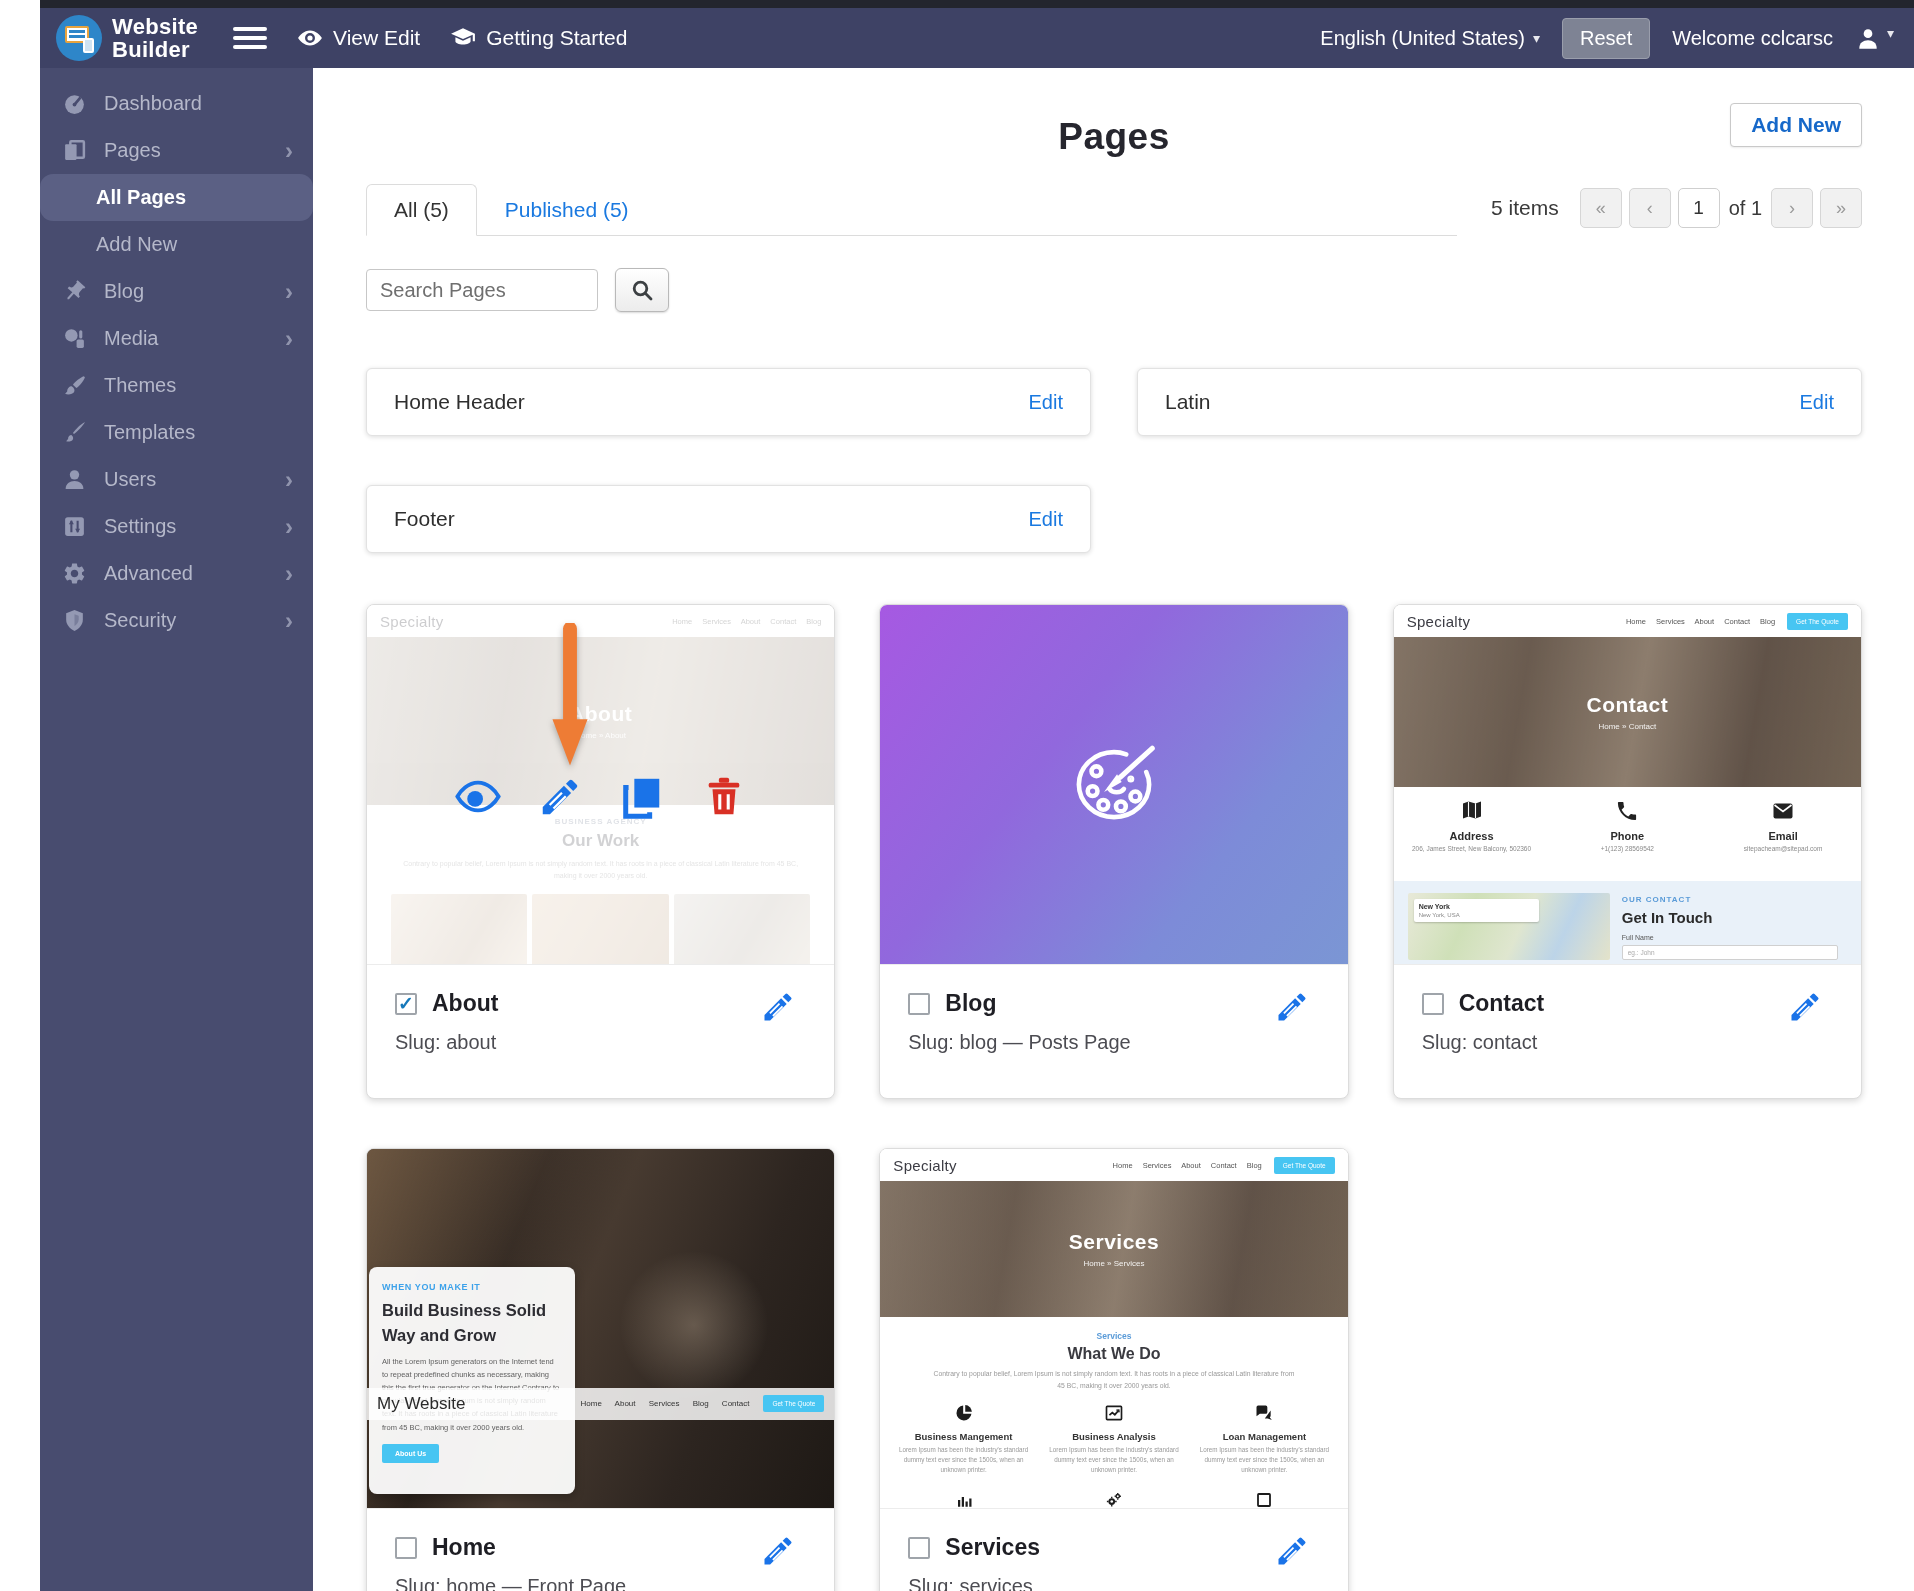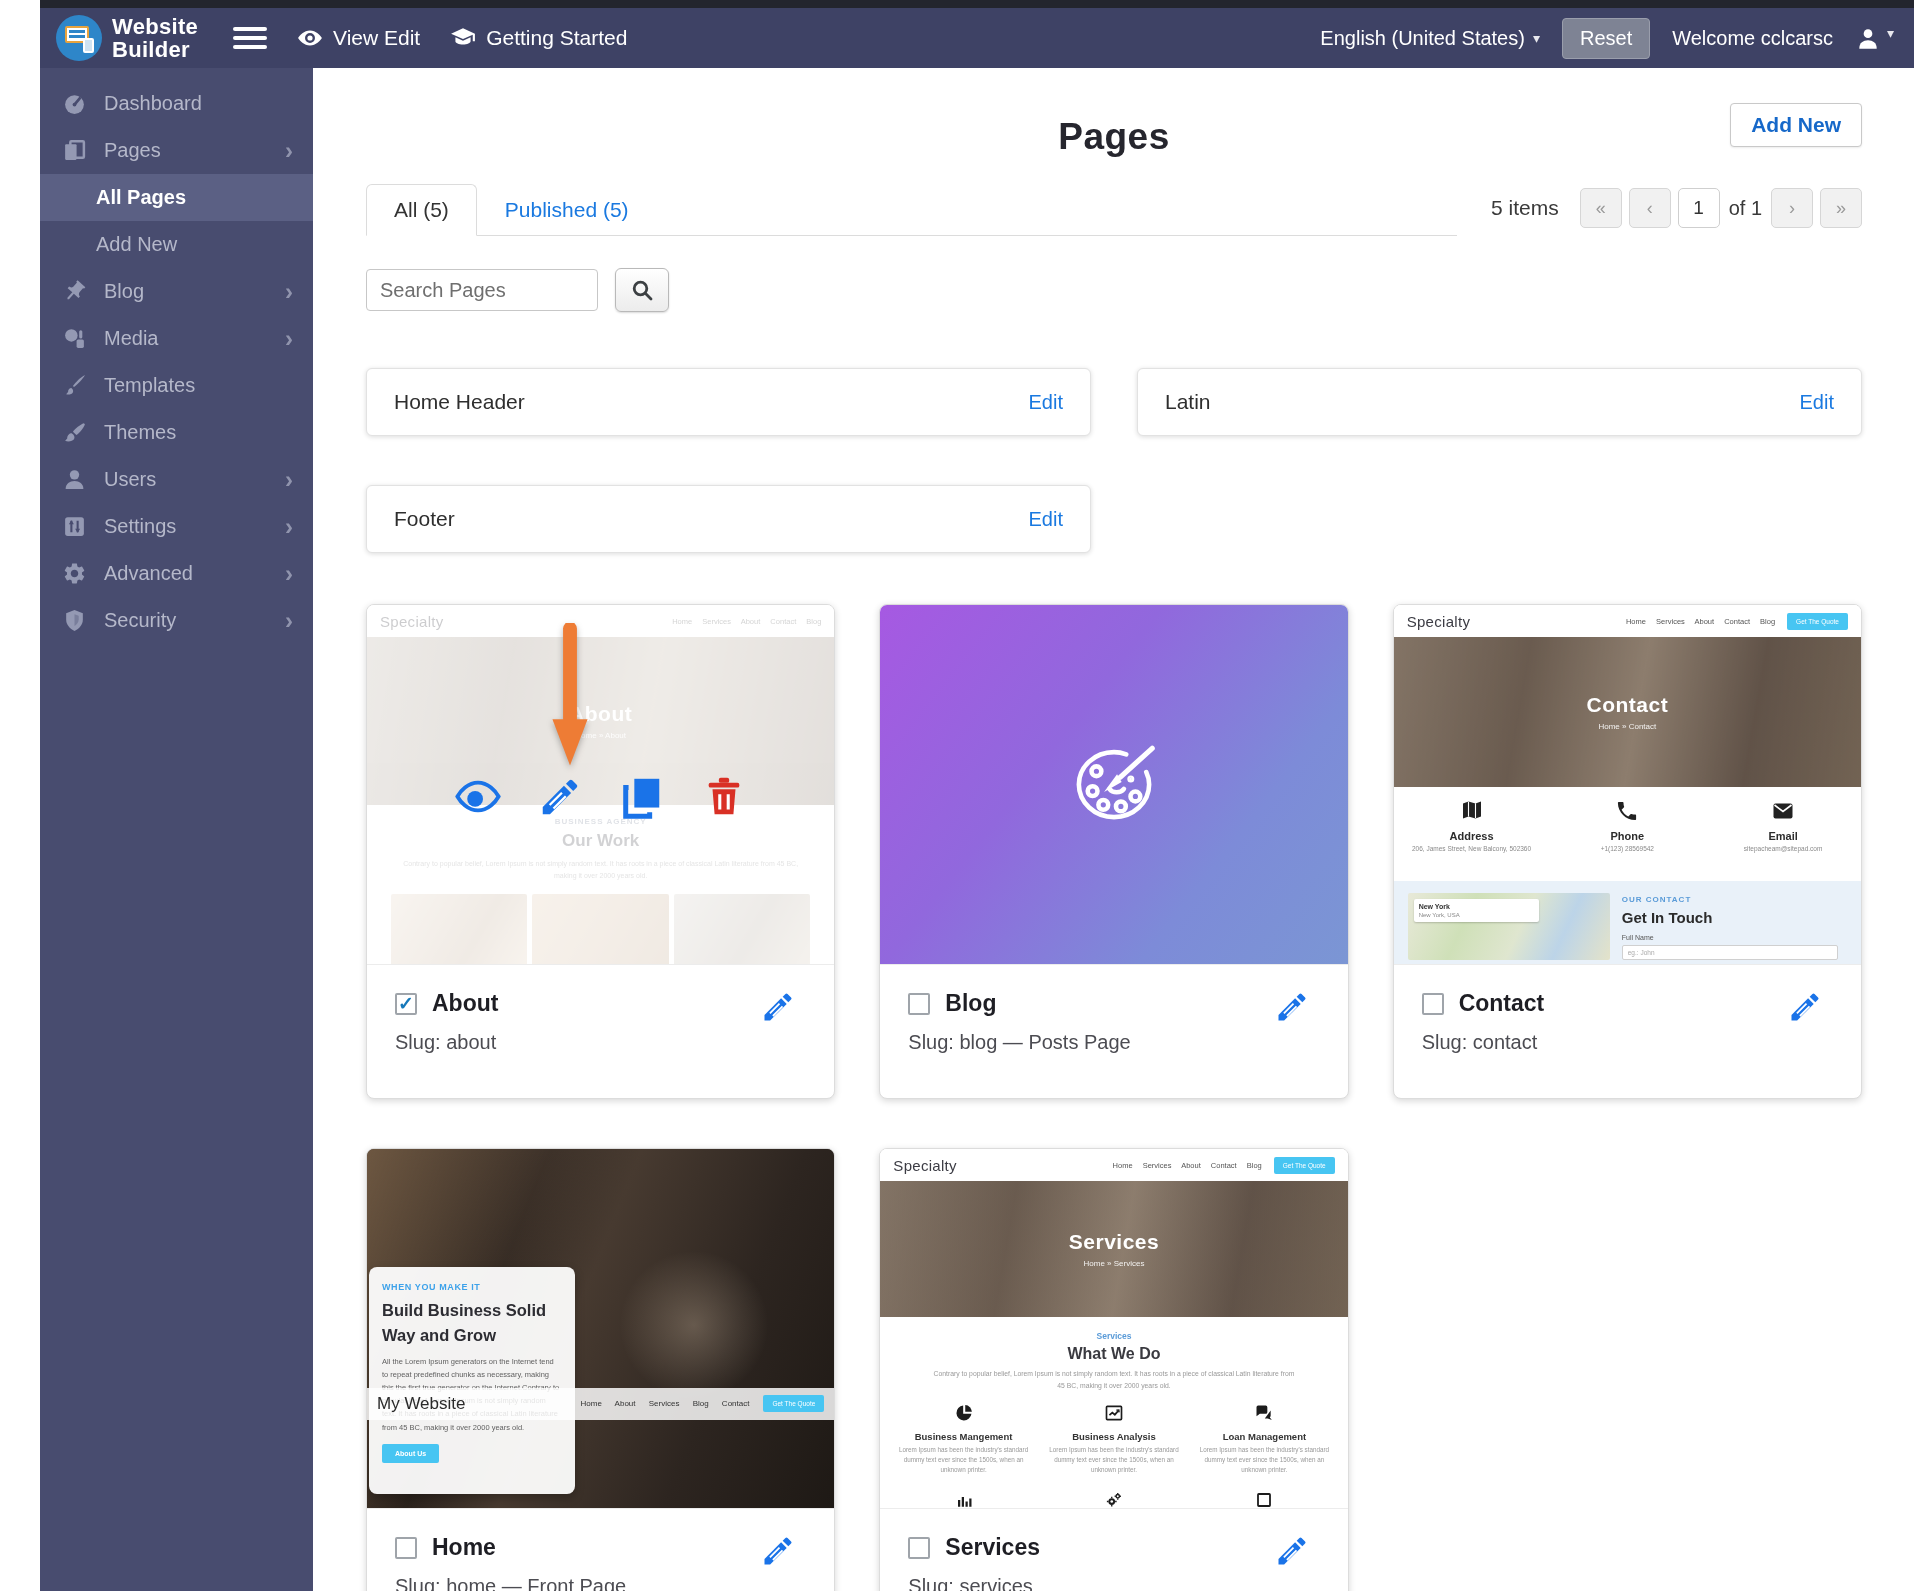--- a/index.html
+++ b/index.html
@@ -28,21 +28,21 @@
   .user-wrap { display:flex; align-items:flex-start; gap:6px; cursor:pointer; }
   .user-wrap svg { width:26px; height:26px; }
 
   
   .body-row { display:flex; flex:1; min-height:0; }
   .sidebar { width:273px; background:#484c6f; flex-shrink:0; padding-top:12px; }
   .sb-item { display:flex; align-items:center; height:47px; padding:0 20px 0 22px; color:#b5b8ca; font-size:20px; cursor:pointer; }
   .sb-item .ic { width:25px; height:25px; margin-right:17px; flex-shrink:0; }
   .sb-item .ic svg { width:100%; height:100%; }
   .sb-item .chev { margin-left:auto; color:#9094ad; font-size:24px; line-height:1; font-weight:bold; }
-  .sb-sub { padding-left:56px; }
+  .sb-sub { padding-left:56px;border-radius:13px; }
   .sb-sub.active { background:#5b6084; color:#fff; font-weight:bold; }
 
   .main { flex:1; background:#fff; padding:34px 52px 0 53px; position:relative; overflow:hidden; }
   .page-title { text-align:center; font-size:37px; font-weight:600; color:#26262e; margin:14px 0 0 0; letter-spacing:.5px; }
   .addnew-btn { position:absolute; top:35px; right:52px; background:#fff; border:1px solid #c9c9c9; border-radius:4px; color:#1668c9; font-size:21px; font-weight:bold; padding:9px 20px; cursor:pointer; font-family:inherit; box-shadow:0 1px 2px rgba(0,0,0,.08); }
 
   
   .tabs-row { display:flex; align-items:flex-end; margin-top:26px; }
   .tabs { flex:1; display:flex; align-items:flex-end; border-bottom:1px solid #dcdcdc; }
   .tab-active { border:1px solid #dcdcdc; border-bottom:1px solid #fff; margin-bottom:-1px; border-radius:6px 6px 0 0; background:#fff; padding:13px 27px; font-size:21px; color:#333; cursor:pointer; }
@@ -252,31 +252,31 @@
         <span class="ic"><svg viewBox="0 0 24 24" fill="#9499b3">
               <circle cx="9" cy="9" r="6"></circle>
               <rect x="14" y="13" width="7" height="8" rx="1.5"></rect>
               <rect x="16.5" y="4" width="3" height="8" rx="1.5"></rect>
             </svg></span>
         <span>Media</span>
         <span class="chev">›</span>
       </div>
       <div class="sb-item">
         <span class="ic"><svg viewBox="0 0 24 24" fill="#9499b3">
+              <path d="M21 3c-3.5 1.2-8.5 5.2-10.5 8.2l3.3 3.3C16.8 12.5 20.8 7.5 22 4l-1-1z"></path>
+              <path d="M9.3 12.7c-2.2 0-4.3 2-4.3 5l-2 2.3c3 1.2 7.4.4 8.6-1.8 1-1.8.1-4-2.3-5.5z"></path>
+            </svg></span>
+        <span>Themes</span>
+      </div>
+      <div class="sb-item">
+        <span class="ic"><svg viewBox="0 0 24 24" fill="#9499b3">
               <path d="M22 2c-4 2-9.5 7.5-11.5 10.5l1 1C14.5 11.5 20 6 22 2z"></path>
               <path d="M9 14.5c-1.6 0-3.2 1.6-3.2 3.8L4 20.3c2.2.9 5.4.2 6.4-1.6.8-1.5 0-3.2-1.4-4.2z"></path>
             </svg></span>
         <span>Templates</span>
-      </div>
-      <div class="sb-item">
-        <span class="ic"><svg viewBox="0 0 24 24" fill="#9499b3">
-              <path d="M21 3c-3.5 1.2-8.5 5.2-10.5 8.2l3.3 3.3C16.8 12.5 20.8 7.5 22 4l-1-1z"></path>
-              <path d="M9.3 12.7c-2.2 0-4.3 2-4.3 5l-2 2.3c3 1.2 7.4.4 8.6-1.8 1-1.8.1-4-2.3-5.5z"></path>
-            </svg></span>
-        <span>Themes</span>
       </div>
       <div class="sb-item">
         <span class="ic"><svg viewBox="0 0 24 24" fill="#9499b3">
               <circle cx="12" cy="7.5" r="4.5"></circle>
               <path d="M3.5 21c0-4.7 3.8-7.5 8.5-7.5s8.5 2.8 8.5 7.5z"></path>
             </svg></span>
         <span>Users</span>
         <span class="chev">›</span>
       </div>
       <div class="sb-item">

